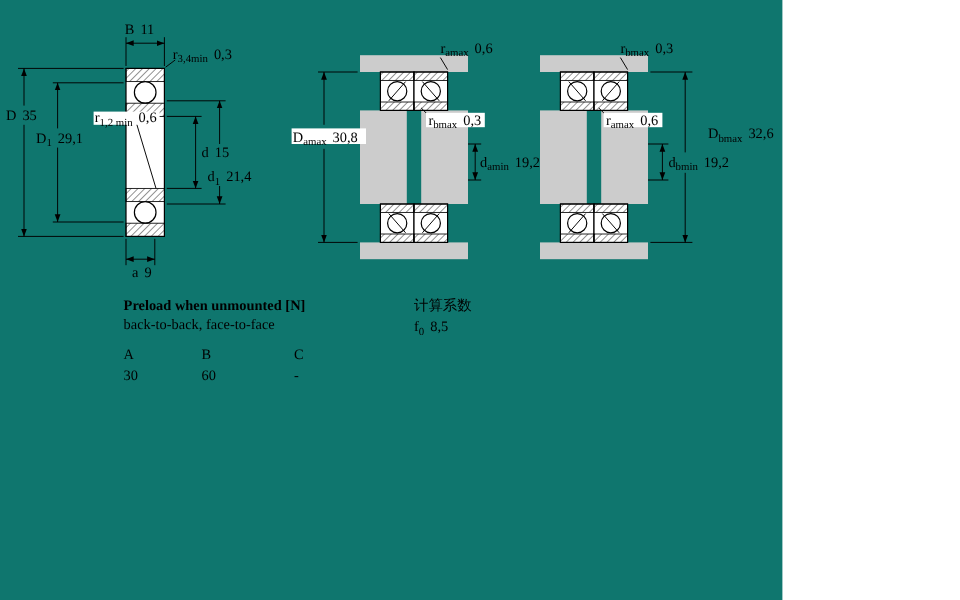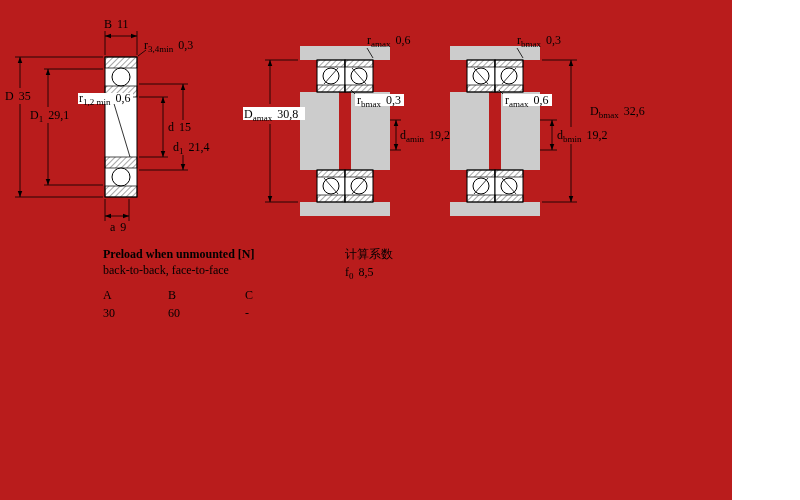--- a/index.html
+++ b/index.html
@@ -1,16 +1,16 @@
 <!DOCTYPE html>
 <html><head>
 <meta charset="utf-8">
 <style>
   html,body{margin:0;padding:0;background:#fff}
-  .wrap{width:732px;height:500px;position:relative;background:#b91c1c;overflow:hidden}
+  .wrap{width:652px;height:500px;position:relative;background:#0f766e;overflow:hidden}
   svg text{font-family:"Liberation Serif",serif;font-size:12px;fill:#000}
   svg .sub{font-size:9px}
   svg .b{font-weight:bold}
   .outline{fill:#fff;stroke:#000;stroke-width:1}
   .hatch{fill:url(#hatchp);stroke:#000;stroke-width:.7}
   .grey{fill:#cccccc;stroke:none}
   .dim{stroke:#000;stroke-width:.8;fill:none}
   .bgw{fill:#fff;stroke:none}
 </style>
 </head>

